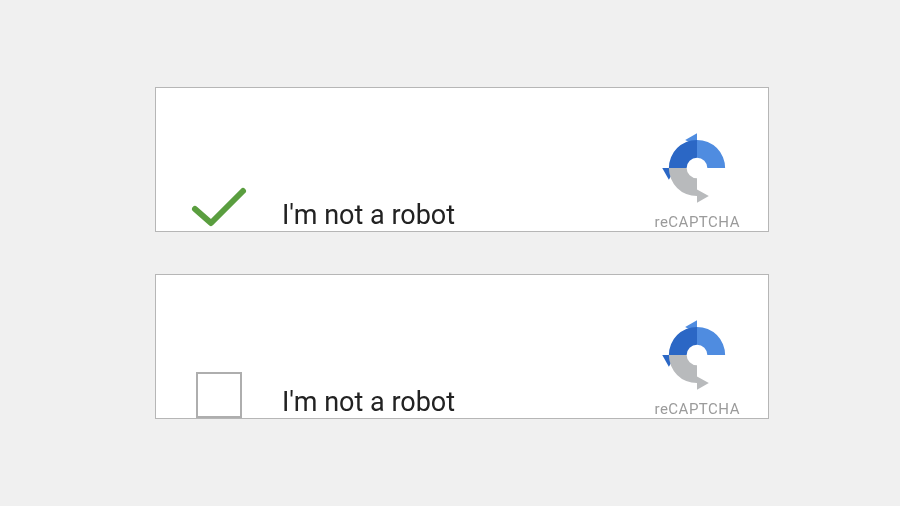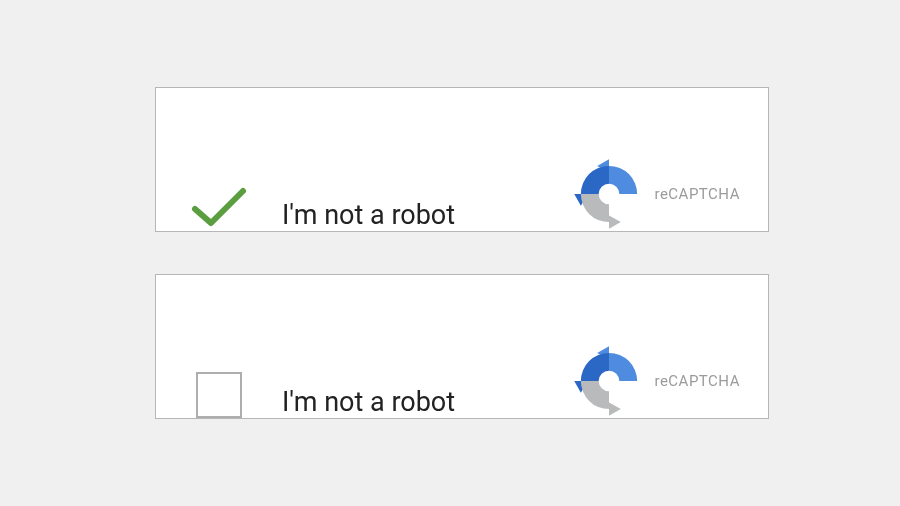--- a/index.html
+++ b/index.html
@@ -43,21 +43,21 @@
       height: 46px;
     }
     .label {
       font-size: 27px;
       color: #222222;
       margin-left: 28px;
       flex: 1;
     }
     .branding {
       display: flex;
-      flex-direction: row;
+      flex-direction: column;
       align-items: center;
       gap: 8px;
     }
     .logo {
       width: 74px;
       height: 74px;
     }
     .brand-text {
       font-size: 15px;
       color: #9b9b9b;

